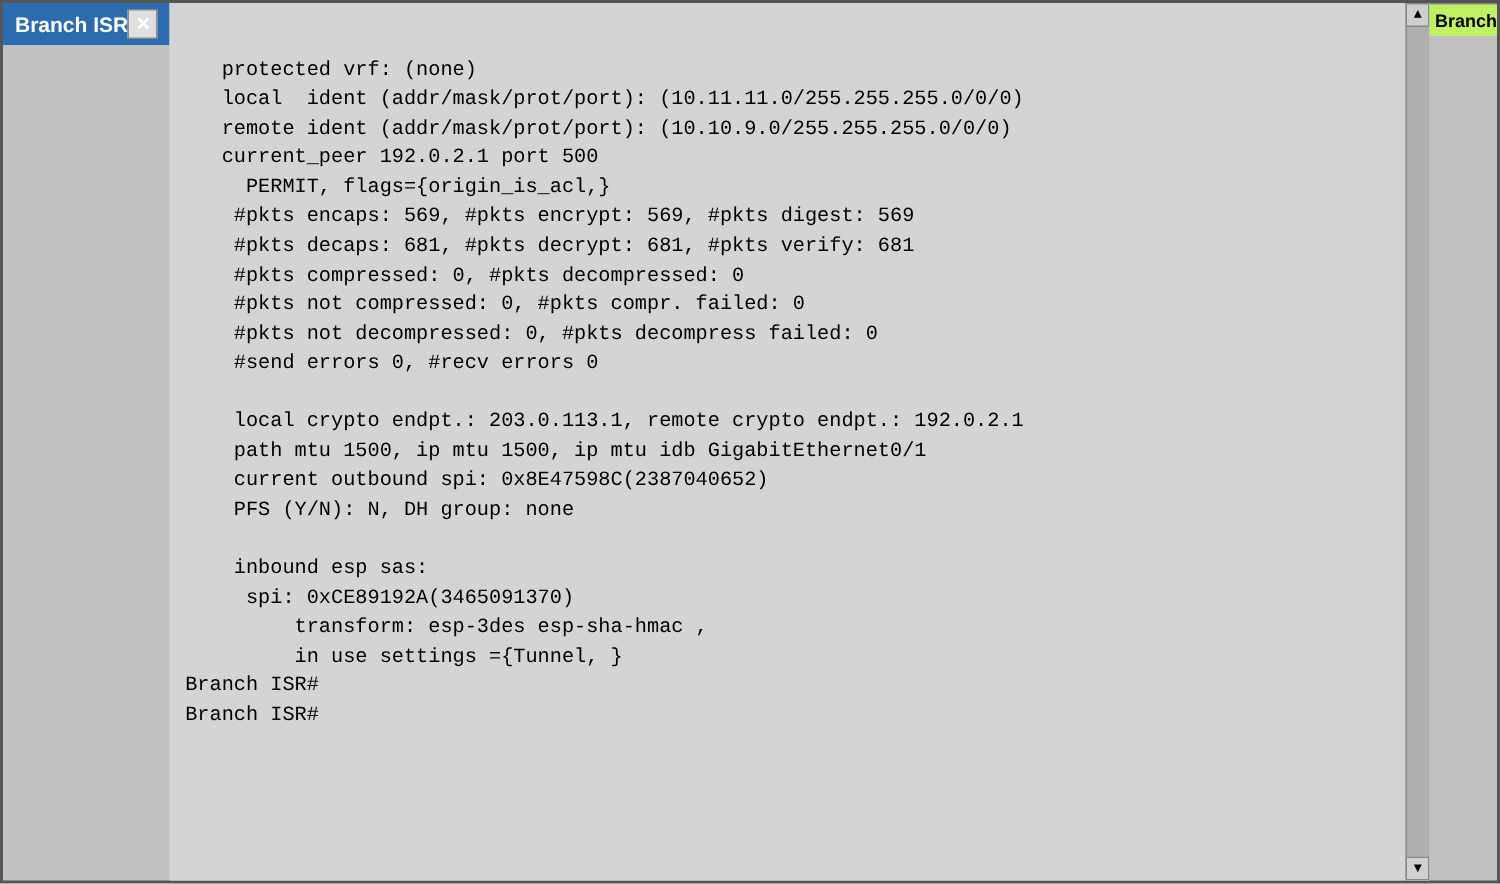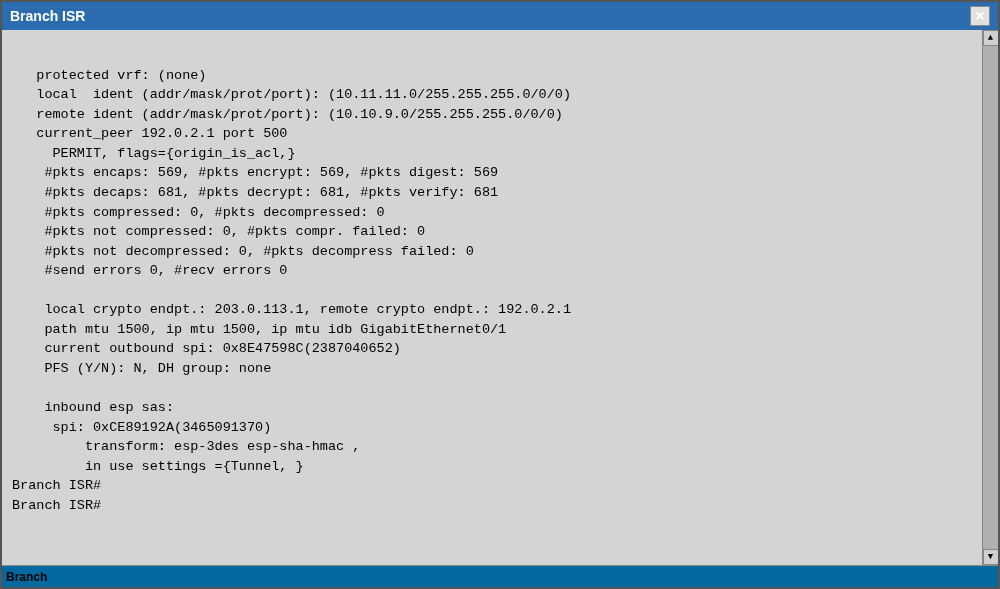--- a/index.html
+++ b/index.html
@@ -13,21 +13,21 @@
       height: 589px;
       background: #c0c0c0;
       font-family: 'Courier New', Courier, monospace;
       overflow: hidden;
     }
 
     .window {
       width: 1000px;
       height: 589px;
       display: flex;
-      flex-direction: column;
+      flex-direction: row;
       border: 2px solid #555;
     }
 
     .title-bar {
       background: #2b6cb0;
       color: white;
       padding: 4px 8px;
       display: flex;
       justify-content: space-between;
       align-items: center;
@@ -102,21 +102,21 @@
     }
 
     .scrollbar-track {
       flex: 1;
       width: 100%;
       background: #b0b0b0;
     }
 
     .bottom-bar {
       height: 22px;
-      background: #0369a1;
+      background: #bef264;
       border-top: 1px solid #888;
       display: flex;
       align-items: center;
       padding-left: 4px;
       flex-shrink: 0;
     }
 
     .bottom-bar-text {
       font-family: Arial, sans-serif;
       font-size: 12px;

